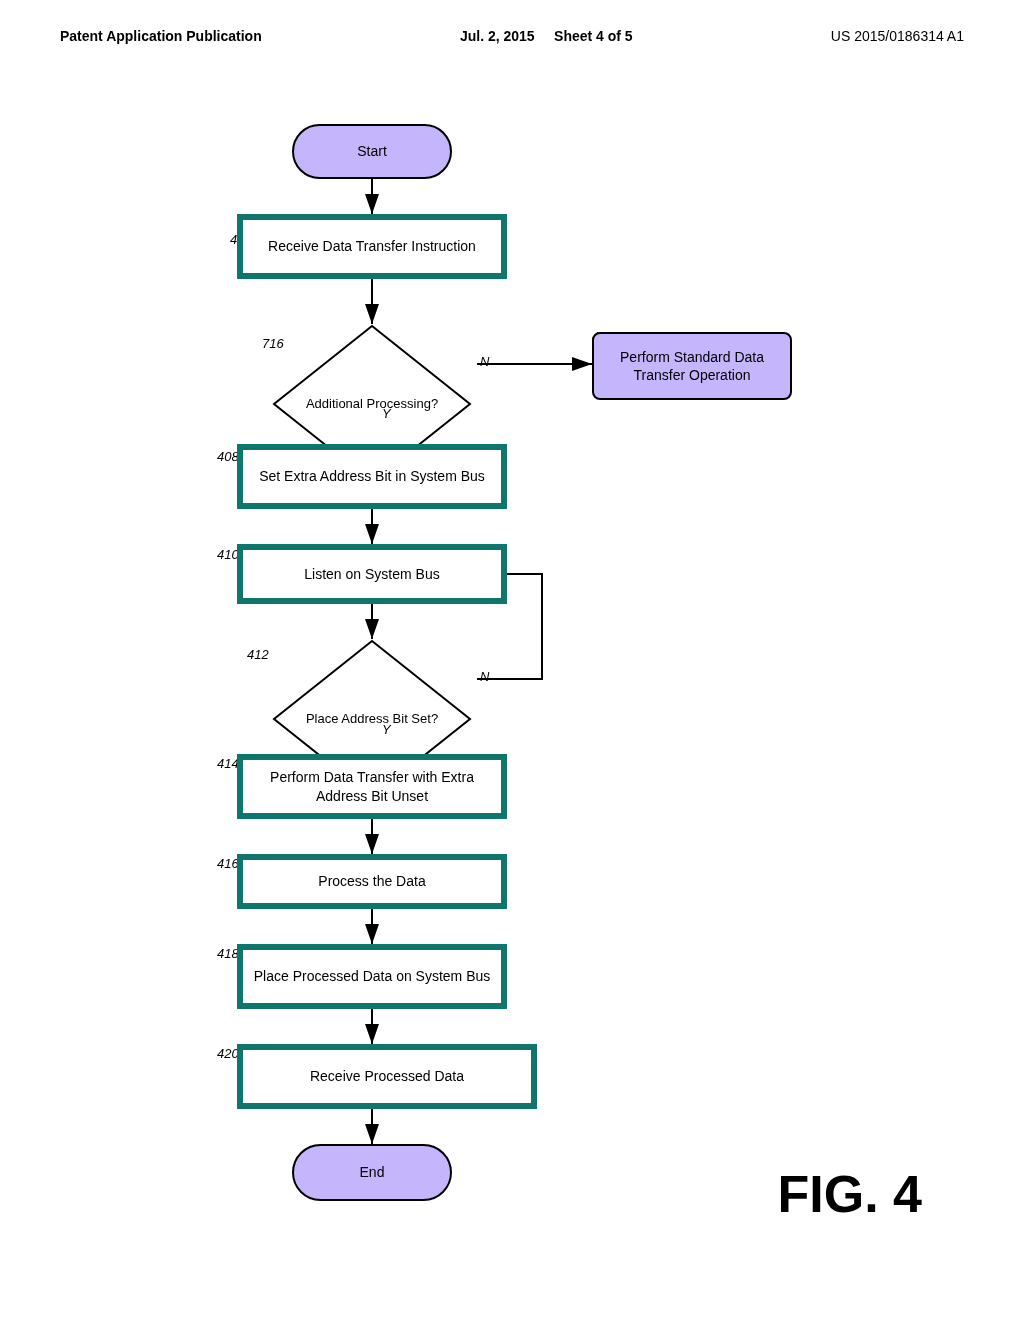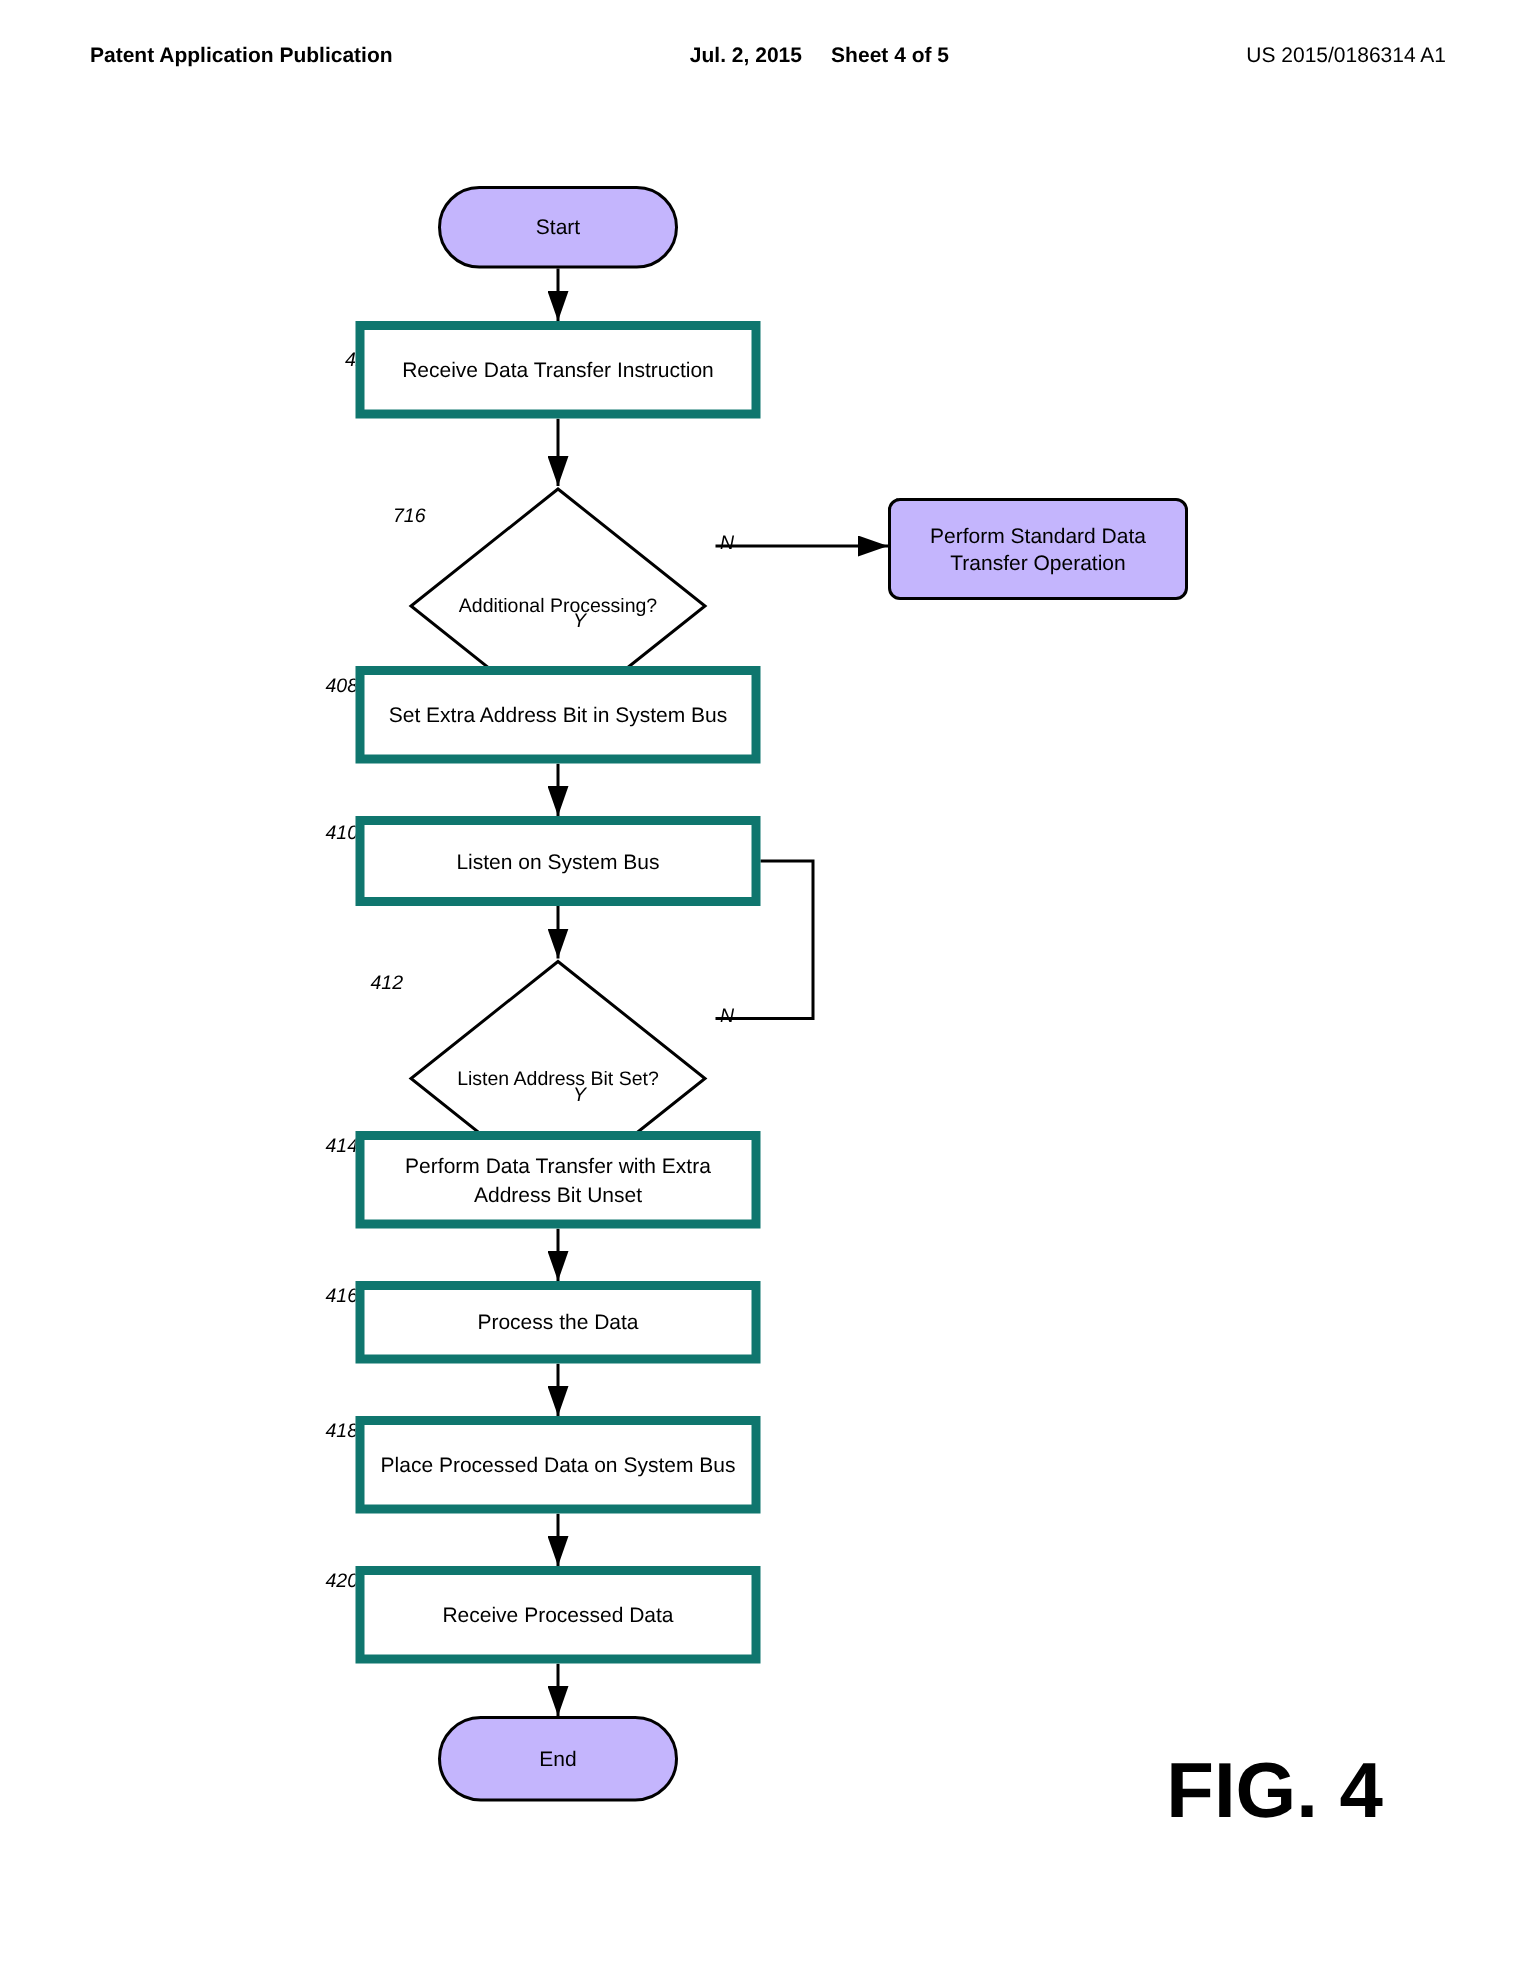--- a/index.html
+++ b/index.html
@@ -204,21 +204,21 @@
     <span>Listen on System Bus</span>
   </div>
 
   <div class="ref-label" style="left:185px; top:563px;">412</div>
 
   <div class="diamond-container" style="left:210px; top:555px; width:200px; height:160px;">
     <svg class="diamond-svg" viewBox="0 0 200 160" xmlns="http://www.w3.org/2000/svg">
       <polygon points="100,2 198,80 100,158 2,80" fill="white" stroke="black" stroke-width="2"></polygon>
     </svg>
     <div class="diamond-inner">
-      <span>Listen Address Bit Set?</span>
+      <span>Place Address Bit Set?</span>
     </div>
   </div>
 
   <div class="arrow-label" style="left:320px; top:638px;">Y</div>
 
   <div class="arrow-label" style="left:418px; top:585px;">N</div>
 
   <div class="ref-label" style="left:155px; top:672px;">414</div>
 
   <div class="shape rect" style="left:175px; top:670px; width:270px; height:65px;">
@@ -232,21 +232,21 @@
   </div>
 
   <div class="ref-label" style="left:155px; top:862px;">418</div>
 
   <div class="shape rect" style="left:175px; top:860px; width:270px; height:65px;">
     <span>Place Processed Data on System Bus</span>
   </div>
 
   <div class="ref-label" style="left:155px; top:962px;">420</div>
 
-  <div class="shape rect" style="left:175px; top:960px; width:270px; height:65px;">
+  <div class="shape rect" style="left:175px; top:960px; width:300px; height:65px;">
     <span>Receive Processed Data</span>
   </div>
 
   <div class="shape terminal" style="left:230px; top:1060px; width:160px; height:57px;">
     <span>End</span>
   </div>
 
   <div class="fig-label" style="right:40px; bottom:60px;">FIG. 4</div>
 
 </div>

